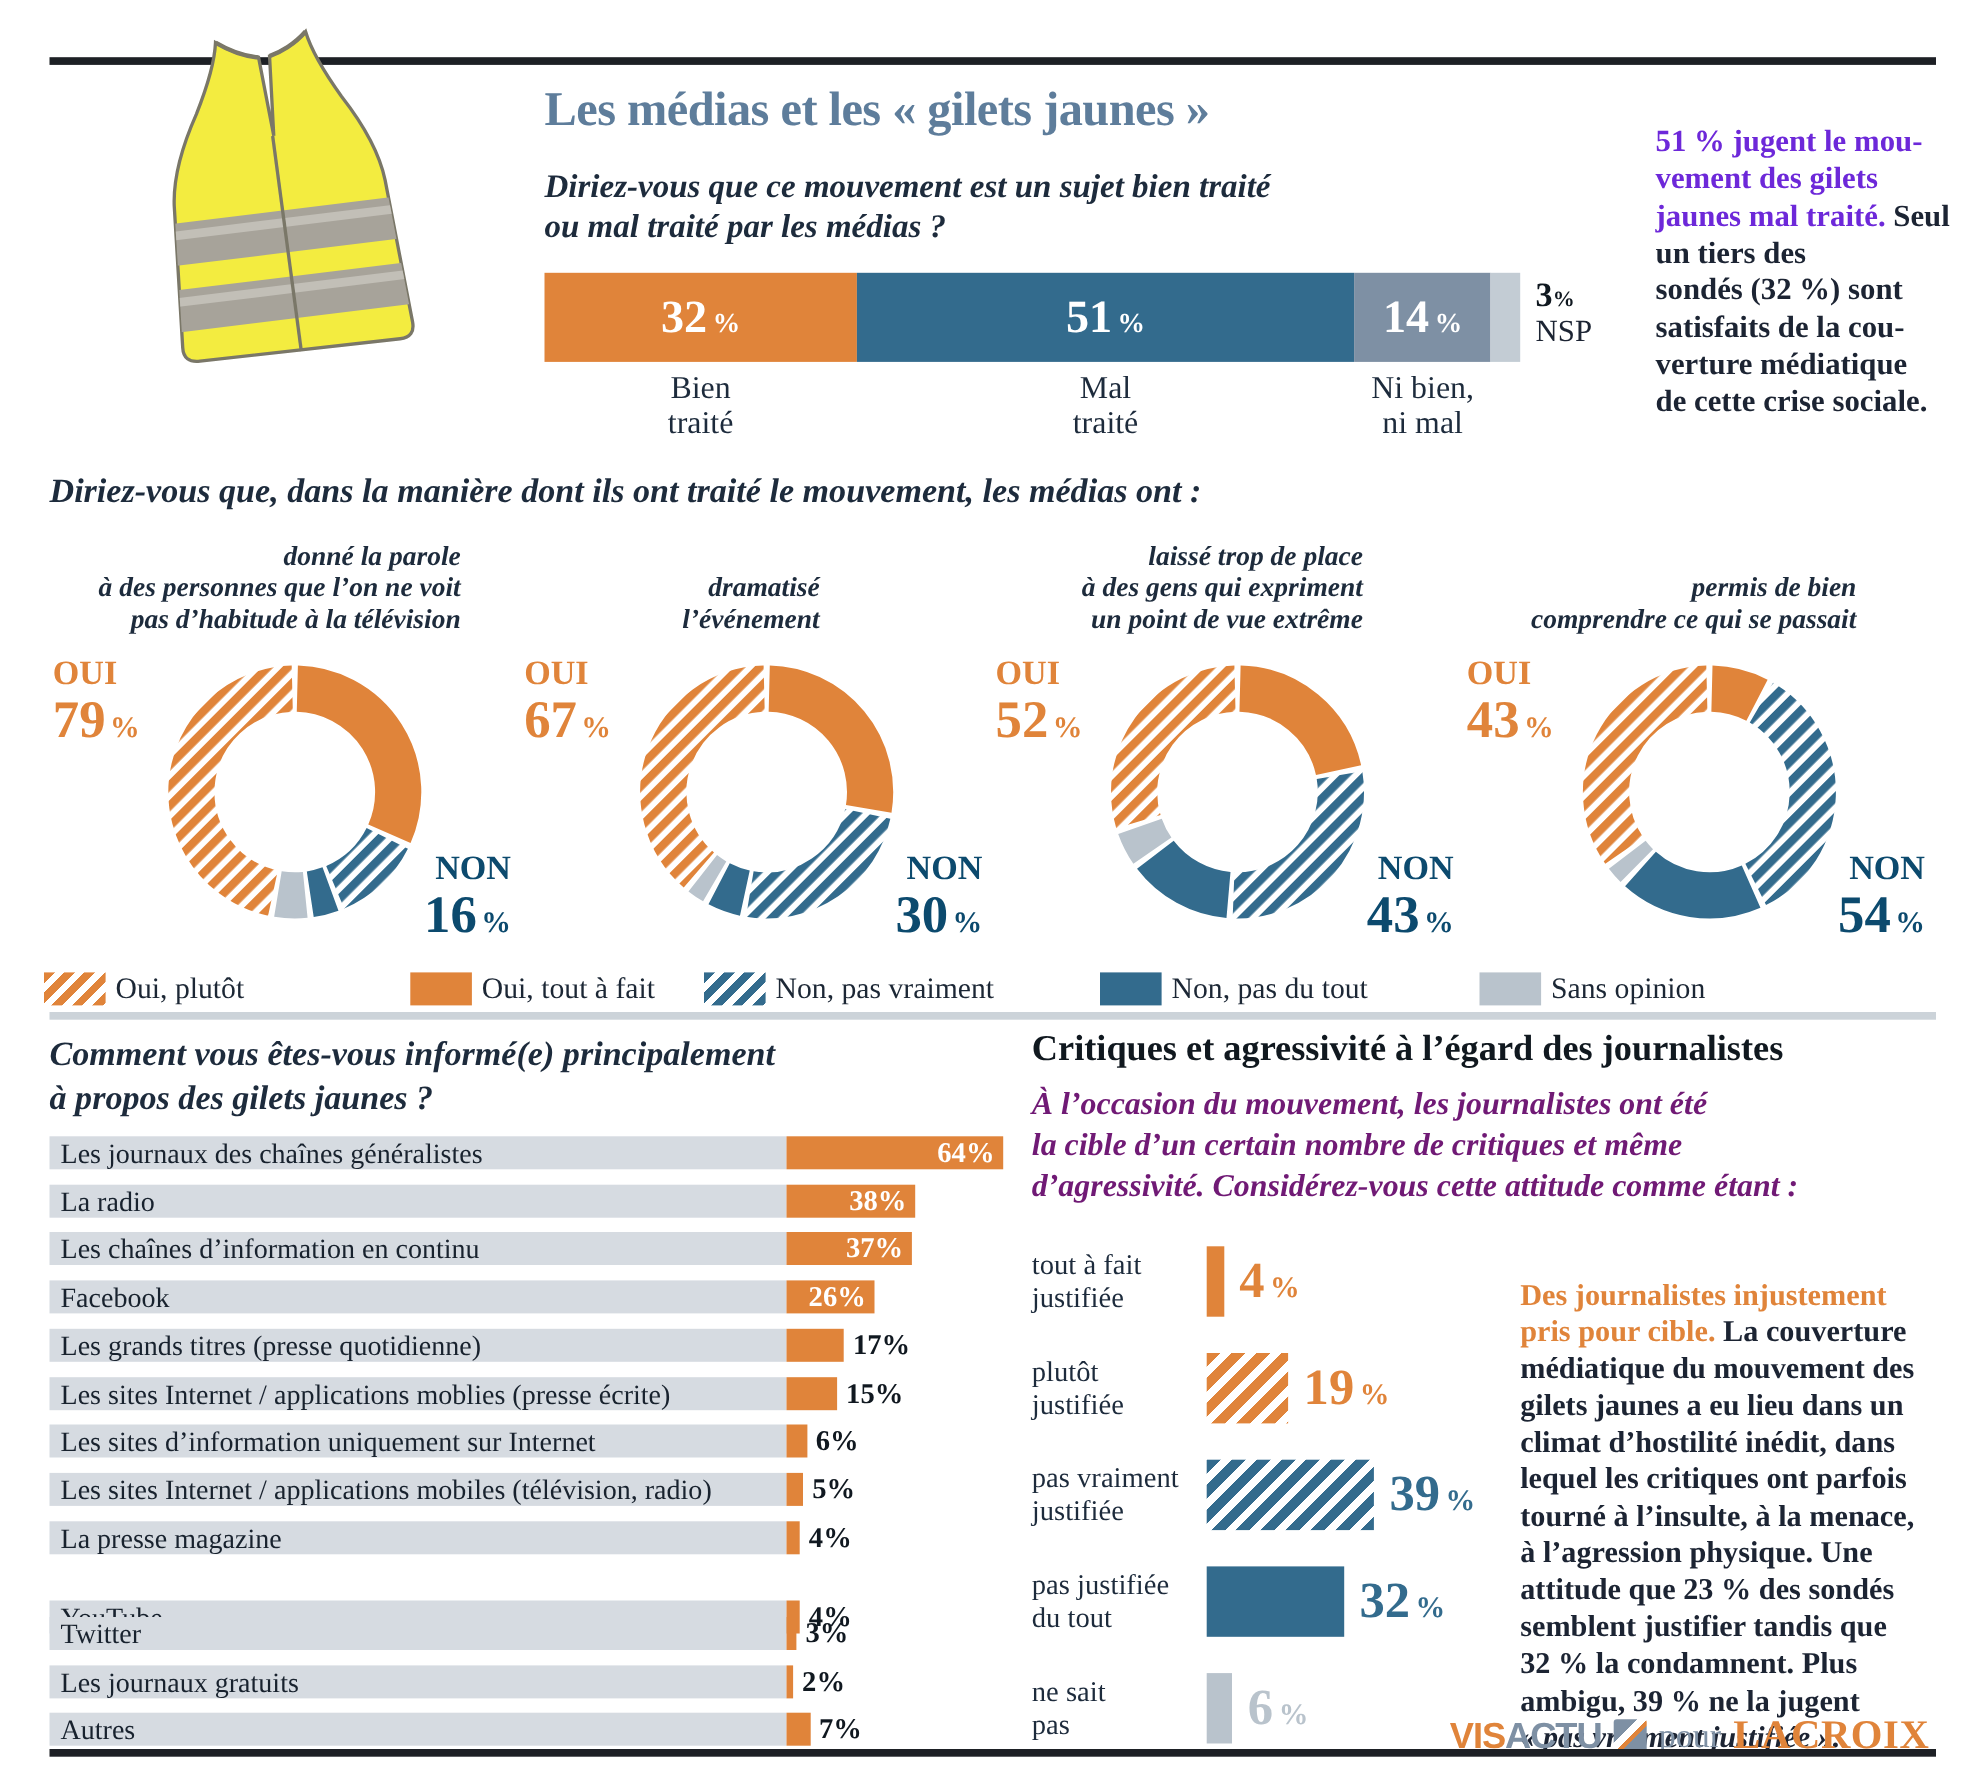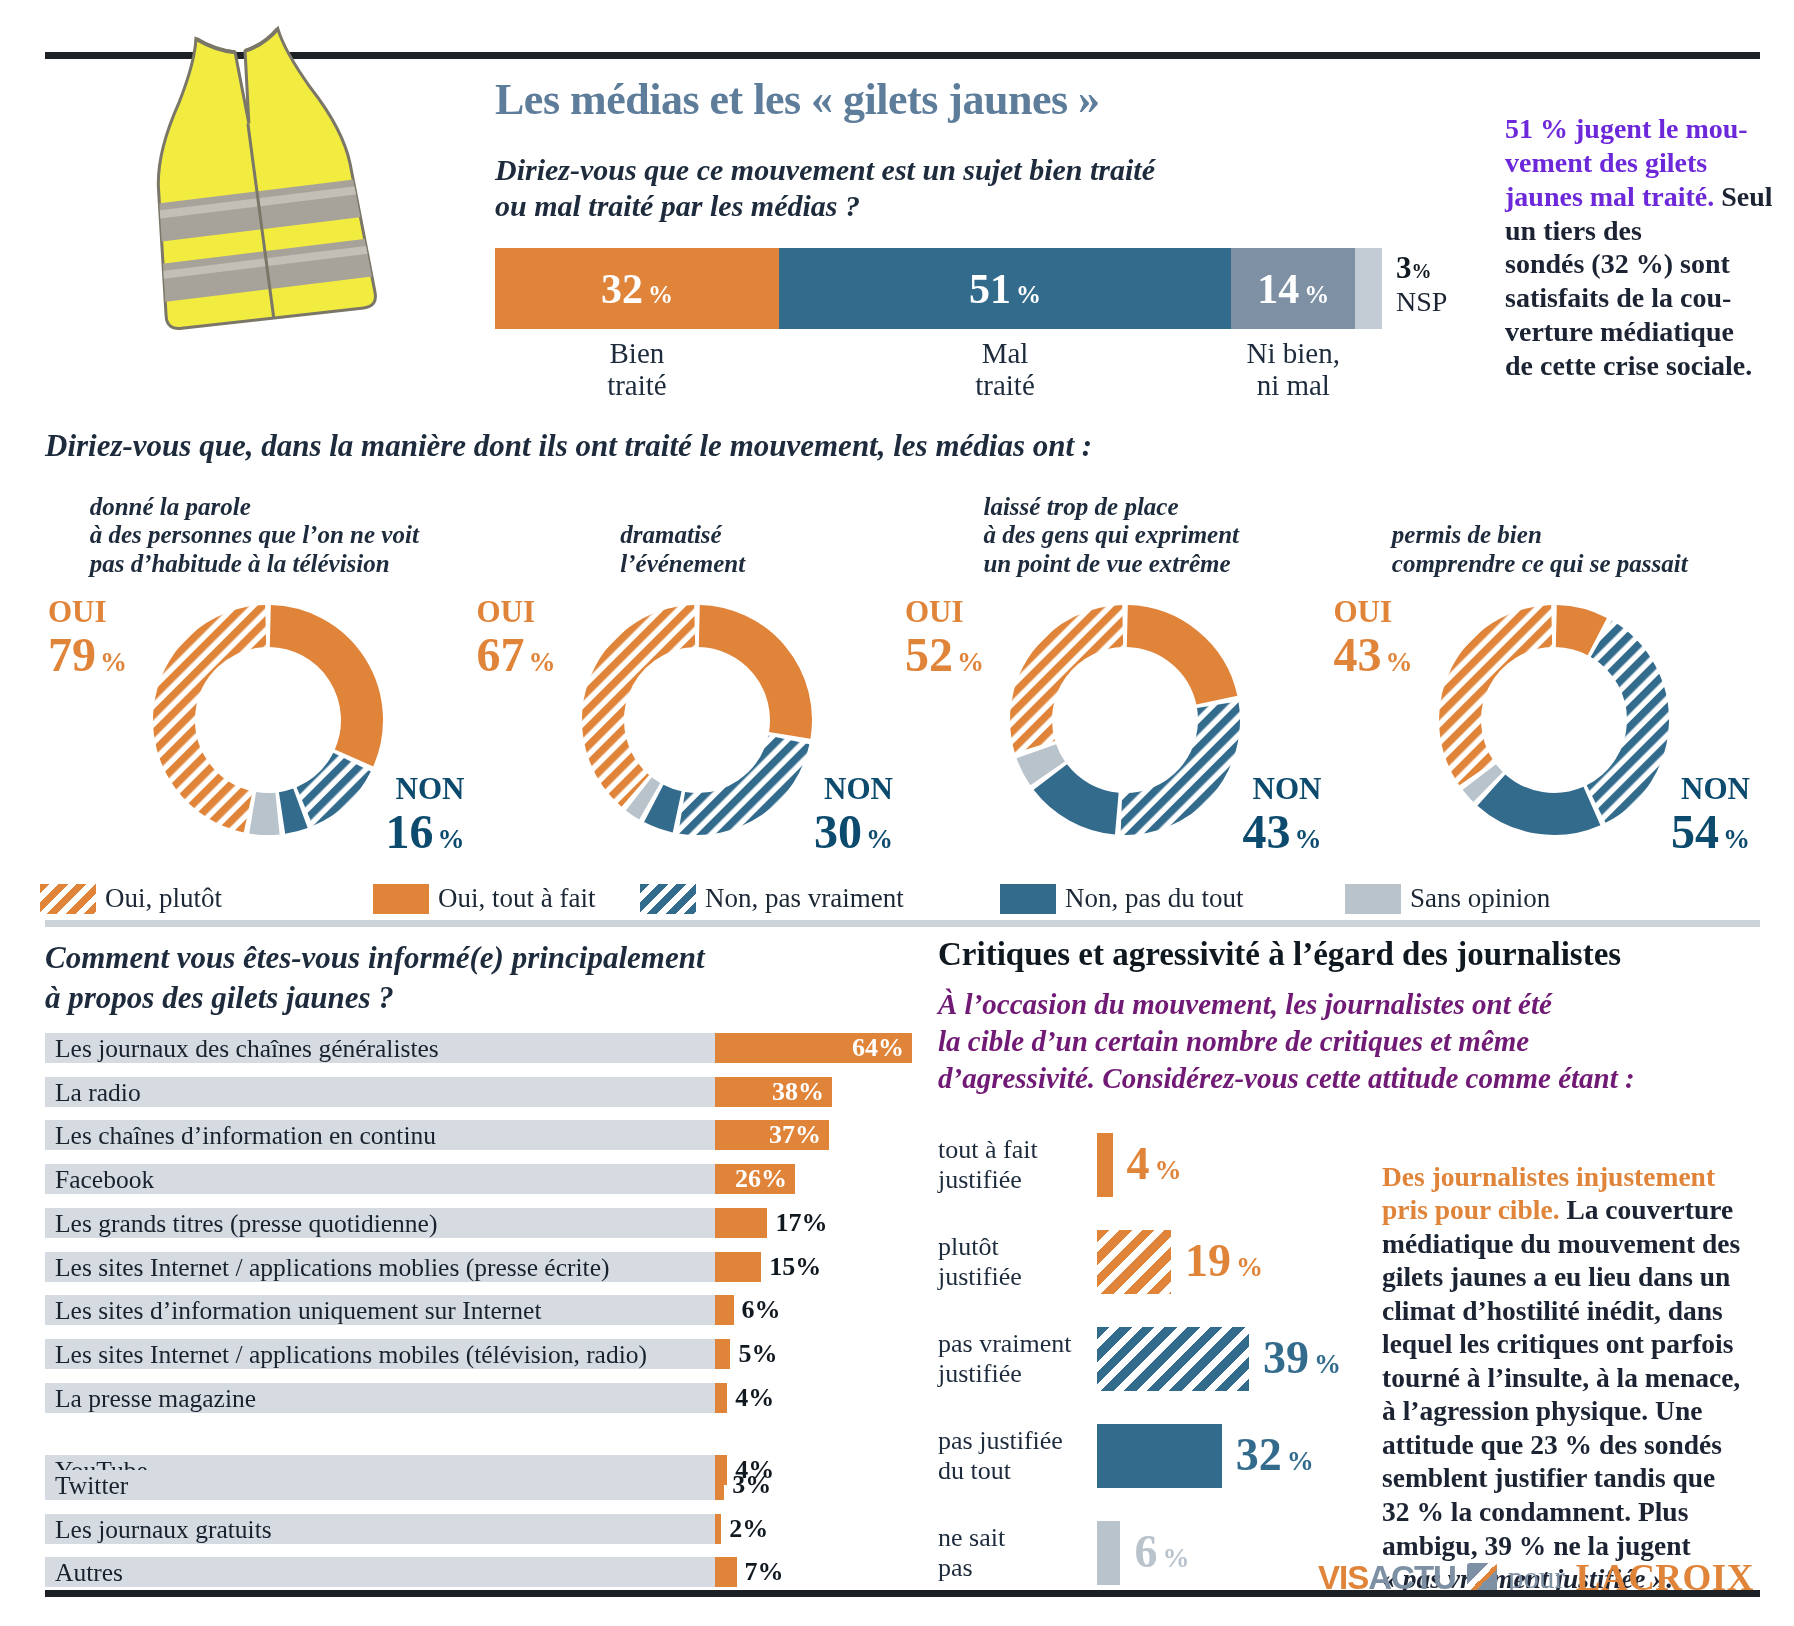--- a/index.html
+++ b/index.html
@@ -34,21 +34,21 @@
   .treatment-cats .cat{text-align:center;font-size:29px;line-height:1.12;color:#1d2b3c;}
   .nsp-note{left:1396px;top:250px;line-height:1.15;}
   .nsp-note .nspv{font-size:31px;font-weight:700;color:#101820;}
   .nsp-note .nspv .pct{font-size:20px;}
   .nsp-note .nspw{font-size:28px;color:#1c2433;}
 
   
   .donuts-question{left:45px;top:428px;font-size:31px;font-style:italic;font-weight:700;color:#1d2b3c;}
   .donut-grid{left:40px;top:478px;width:1714px;display:grid;grid-template-columns:repeat(4,1fr);}
   .donut-cell{position:relative;}
-  .donut-caption{height:100px;display:flex;align-items:flex-end;justify-content:center;text-align:left;
+  .donut-caption{height:100px;display:flex;align-items:flex-end;justify-content:center;text-align:right;
     font-size:25px;font-style:italic;font-weight:600;line-height:1.14;color:#1d2b3c;}
   .donut-wrap{position:relative;height:276px;margin-top:4px;}
   .donut-wrap svg{position:absolute;left:50%;margin-left:-122px;top:2px;}
   .side-stat{position:absolute;line-height:1.0;}
   .side-stat .word{font-size:31px;font-weight:700;display:block;}
   .side-stat .val{font-size:48px;font-weight:700;display:block;margin-top:4px;}
   .side-stat .val .pct{font-size:27px;margin-left:4px;}
   .oui-block{left:8px;top:14px;color:#e0843a;text-align:left;}
   .non-block{right:4px;bottom:2px;color:#0c4a6e;text-align:right;}
 

